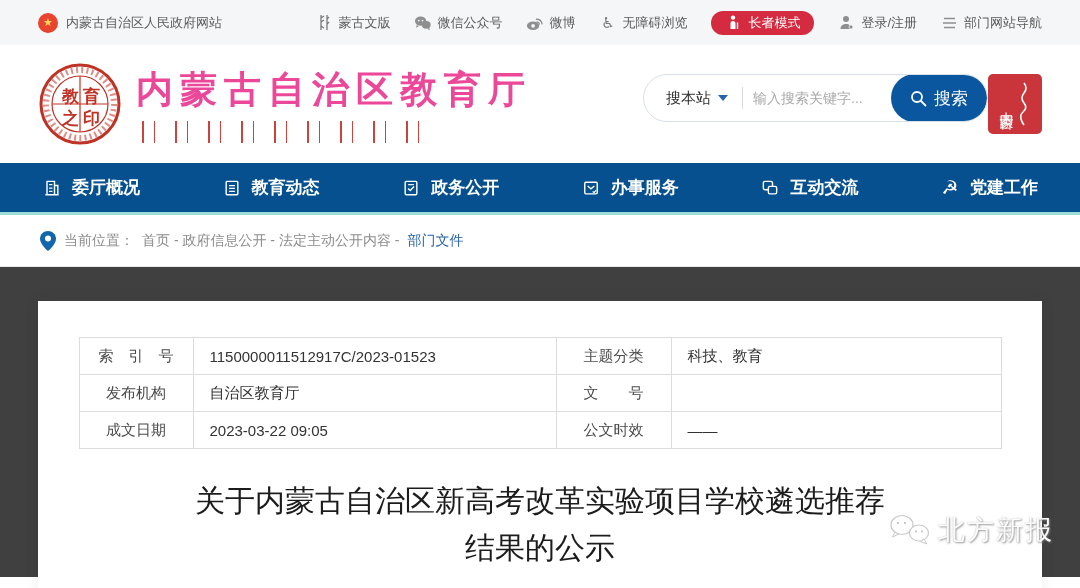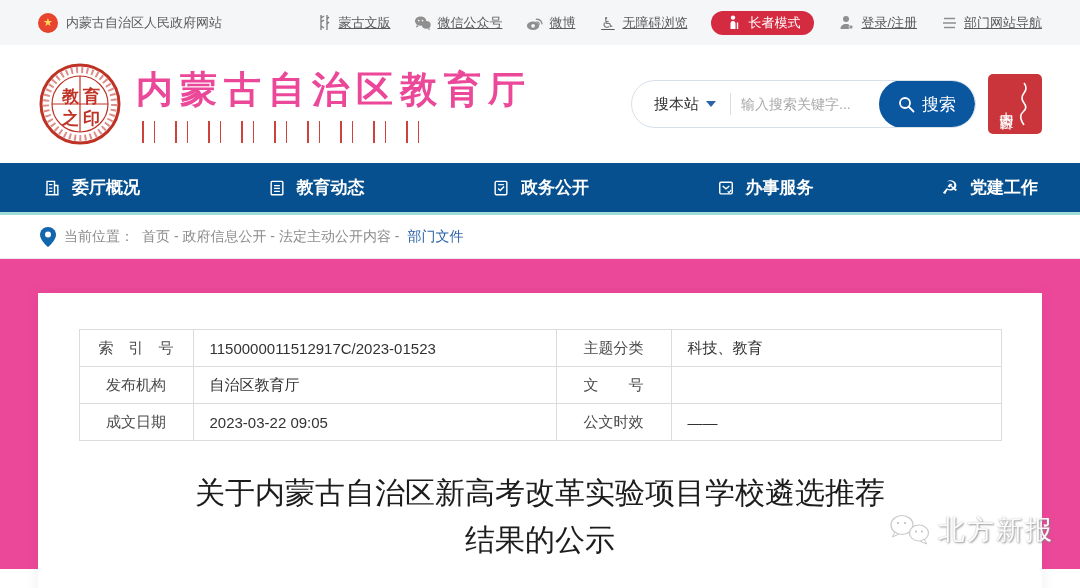--- a/index.html
+++ b/index.html
@@ -9,21 +9,21 @@
     background:#fff; position:relative; color:#333;
   }
 
   
   .topbar {
     height:45px; background:#f5f6f7; display:flex; align-items:center;
     justify-content:space-between; padding:0 38px; font-size:13px; color:#5a5a5a;
   }
   .topbar-left { display:flex; align-items:center; gap:8px; cursor:pointer; }
   .topbar-right { display:flex; align-items:center; gap:24px; }
-  .tb-item { display:flex; align-items:center; gap:6px; cursor:pointer; color:#5a5a5a;text-decoration:underline; }
+  .tb-item { display:flex; align-items:center; gap:6px; cursor:pointer; color:#5a5a5a; }
   .tb-icon { display:inline-flex; width:17px; height:17px; align-items:center; justify-content:center; }
   .emblem {
     width:20px; height:20px; border-radius:50%;
     background:radial-gradient(circle at 50% 42%, #e8442e 62%, #c7271c 100%);
     display:flex; align-items:center; justify-content:center;
     color:#ffd65c; font-size:11px; line-height:1;
   }
   .elder-pill {
     background:#d42b40; color:#fff; border-radius:14px; height:16px;
     padding:12px 14px; display:flex; align-items:center; gap:6px; cursor:pointer;
@@ -39,21 +39,21 @@
   .title-block { display:flex; flex-direction:column; gap:6px; }
   .site-title {
     font-family:"DejaVu Serif","Liberation Serif",serif;
     font-weight:bold; font-size:37px; color:#ec4899; letter-spacing:7px;
     white-space:nowrap;
   }
   .mongolian-sub {
     height:22px; width:292px; margin-left:6px; opacity:.85;
     background:repeating-linear-gradient(90deg,#c5211b 0 2px,transparent 2px 12px,#c5211b 12px 13px,transparent 13px 33px);
   }
-  .search-area { margin-left:auto; display:flex; align-items:center; gap:12px; }
+  .search-area { margin-left:auto; display:flex; }
   .search-pill {
     width:345px; height:48px; border:1px solid #d8e0ea; border-radius:26px;
     display:flex; align-items:center; background:#fff; overflow:hidden;
   }
   .search-scope {
     display:flex; align-items:center; gap:7px; padding:0 14px 0 22px;
     font-size:15px; color:#333; cursor:pointer; white-space:nowrap;
   }
   .caret-down {
     width:0; height:0; border-left:5px solid transparent; border-right:5px solid transparent;
@@ -92,28 +92,28 @@
   }
   .nav-item.active::after {
     content:""; position:absolute; left:-2px; right:-2px; bottom:0;
     height:4px; background:#2cb9b0;
   }
   .nav-icon { display:inline-flex; width:20px; height:20px; align-items:center; justify-content:center; }
   .nav-glyph { font-size:19px; color:#fff; line-height:1; font-family:"DejaVu Sans",sans-serif; }
 
   
   .breadcrumb-bar {
-    height:44px; background:#fff; border-bottom:1px solid #e9e9e9;
+    height:52px; background:#fff; border-bottom:1px solid #e9e9e9;
     display:flex; align-items:center; padding:0 40px; font-size:14px; color:#8c8c8c; gap:8px;
   }
   .crumb-current { color:#2a63a8; margin-left:0; cursor:pointer; text-decoration:none; }
   .crumb-trail { cursor:pointer; }
 
   
-  .content { height:310px; background:#ec4899; padding:34px 38px 0; }
+  .content { height:310px; background:#404040; padding:34px 38px 0; }
   .card {
     background:#fff; height:330px; box-shadow:0 0 16px rgba(0,0,0,.06);
     padding-top:36px;
   }
   .meta-table {
     width:922px; margin:0 auto; border-collapse:collapse; font-size:15px;
     table-layout:fixed;
   }
   .meta-table td { border:1px solid #dcdcdc; height:37px; }
   td.m-label { text-align:center; color:#4a4a4a; }
@@ -289,20 +289,29 @@
   </div>
   <div class="nav-item">
     <span class="nav-icon">
       <svg width="20" height="20" viewBox="0 0 24 24">
           <rect x="4.5" y="5" width="15" height="14" rx="1.5" fill="none" stroke="#fff" stroke-width="1.7"></rect>
           <path d="M8 9.5l4 3.5 4-3.5" fill="none" stroke="#fff" stroke-width="1.6"></path>
           <path d="M14 16l1.6 1.6 2.6-3" fill="none" stroke="#fff" stroke-width="1.5"></path>
         </svg>
     </span>
     <span>办事服务</span>
+  </div>
+  <div class="nav-item">
+    <span class="nav-icon">
+      <svg width="20" height="20" viewBox="0 0 24 24">
+          <rect x="4" y="4" width="11" height="10" rx="2" fill="none" stroke="#fff" stroke-width="1.7"></rect>
+          <rect x="10" y="10" width="10" height="9" rx="2" fill="#06508f" stroke="#fff" stroke-width="1.7"></rect>
+        </svg>
+    </span>
+    <span>互动交流</span>
   </div>
   <div class="nav-item">
     <span class="nav-icon nav-glyph">☭</span>
     <span>党建工作</span>
   </div>
 </nav>
 
 <div class="breadcrumb-bar">
   <svg width="16" height="20" viewBox="0 0 16 20">
     <path d="M8 0C3.6 0 0 3.4 0 7.7 0 13.5 8 20 8 20s8-6.5 8-12.3C16 3.4 12.4 0 8 0z" fill="#1266ab"></path>

